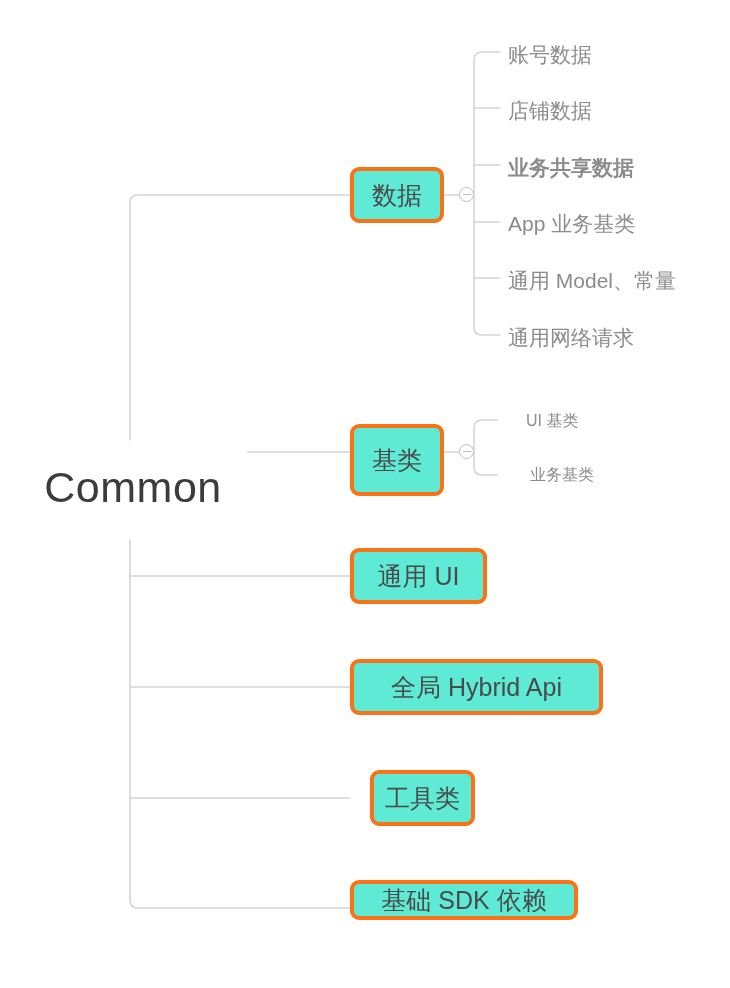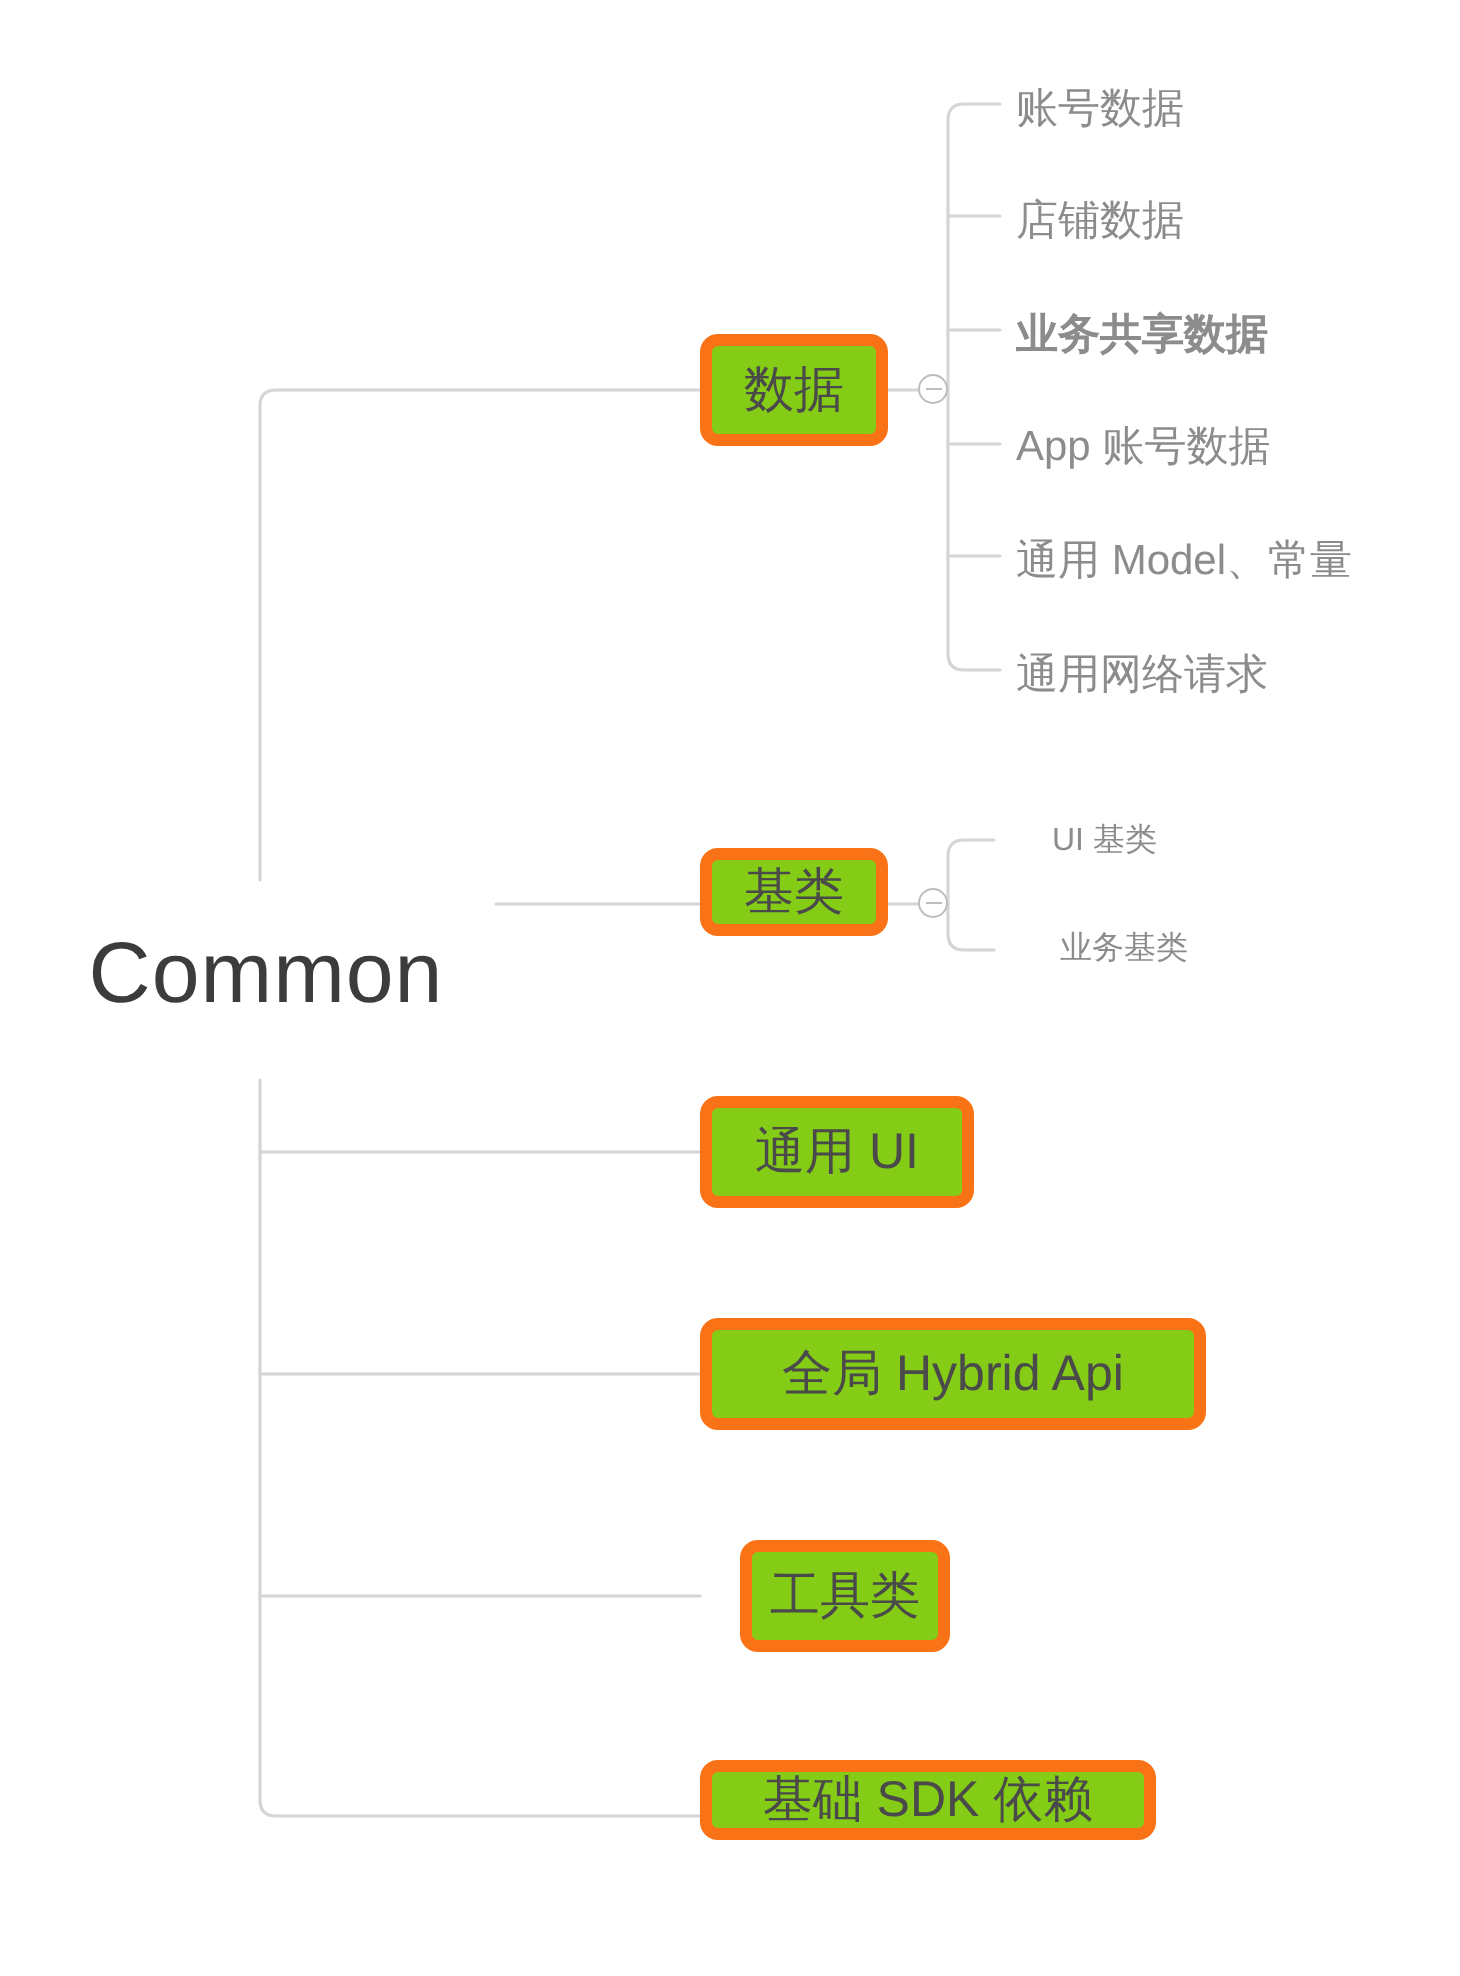--- a/index.html
+++ b/index.html
@@ -44,32 +44,32 @@
   }
   #root-node .txt {
     font-size: 43px;
     color: #3c3c3c;
     letter-spacing: 0.5px;
     font-weight: 400;
     white-space: nowrap;
   }
   
   .box {
-    background: #84cc16;
-    border: 6px solid #f97316;
+    background: #5eead4;
+    border: 4px solid #f97316;
     border-radius: 9px;
   }
   .box .txt {
     font-size: 25px;
     color: #4a4a4a;
     white-space: nowrap;
     line-height: 1;
   }
   #node-data     { left: 350px; top: 167px; width: 94px;  height: 56px; }
-  #node-base     { left: 350px; top: 424px; width: 94px;  height: 44px; }
+  #node-base     { left: 350px; top: 424px; width: 94px;  height: 72px; }
   #node-ui       { left: 350px; top: 548px; width: 137px; height: 56px; }
   #node-hybrid   { left: 350px; top: 659px; width: 253px; height: 56px; }
   #node-tools    { left: 370px; top: 770px; width: 105px; height: 56px; }
   #node-sdk      { left: 350px; top: 836px; width: 228px; height: 40px; margin-top: 44px; }
 
   
   .leaf {
     position: absolute;
     white-space: nowrap;
     color: #8c8c8c;
@@ -151,21 +151,21 @@
   </div>
 
   <div class="node box" id="node-data">
     <span class="txt">数据</span>
   </div>
   <div class="toggle" id="toggle-data"></div>
 
   <div class="leaf" id="leaf-account">账号数据</div>
   <div class="leaf" id="leaf-shop">店铺数据</div>
   <div class="leaf" id="leaf-business">业务共享数据</div>
-  <div class="leaf" id="leaf-appid">App 账号数据</div>
+  <div class="leaf" id="leaf-appid">App 业务基类</div>
   <div class="leaf" id="leaf-model">通用 Model、常量</div>
   <div class="leaf" id="leaf-network">通用网络请求</div>
 
   <div class="node box" id="node-base">
     <span class="txt">基类</span>
   </div>
   <div class="toggle" id="toggle-base"></div>
 
   <div class="leaf-sm" id="leaf-uibase">UI 基类</div>
   <div class="leaf-sm" id="leaf-bizbase">业务基类</div>

